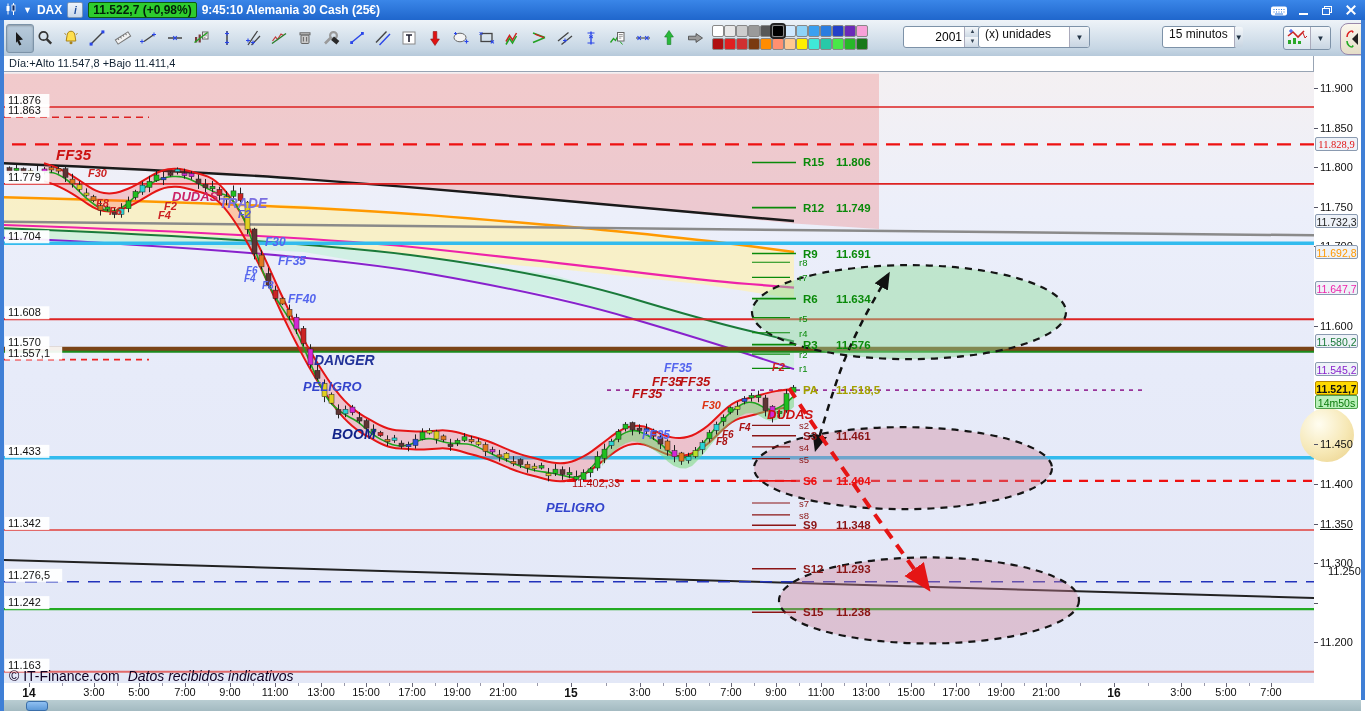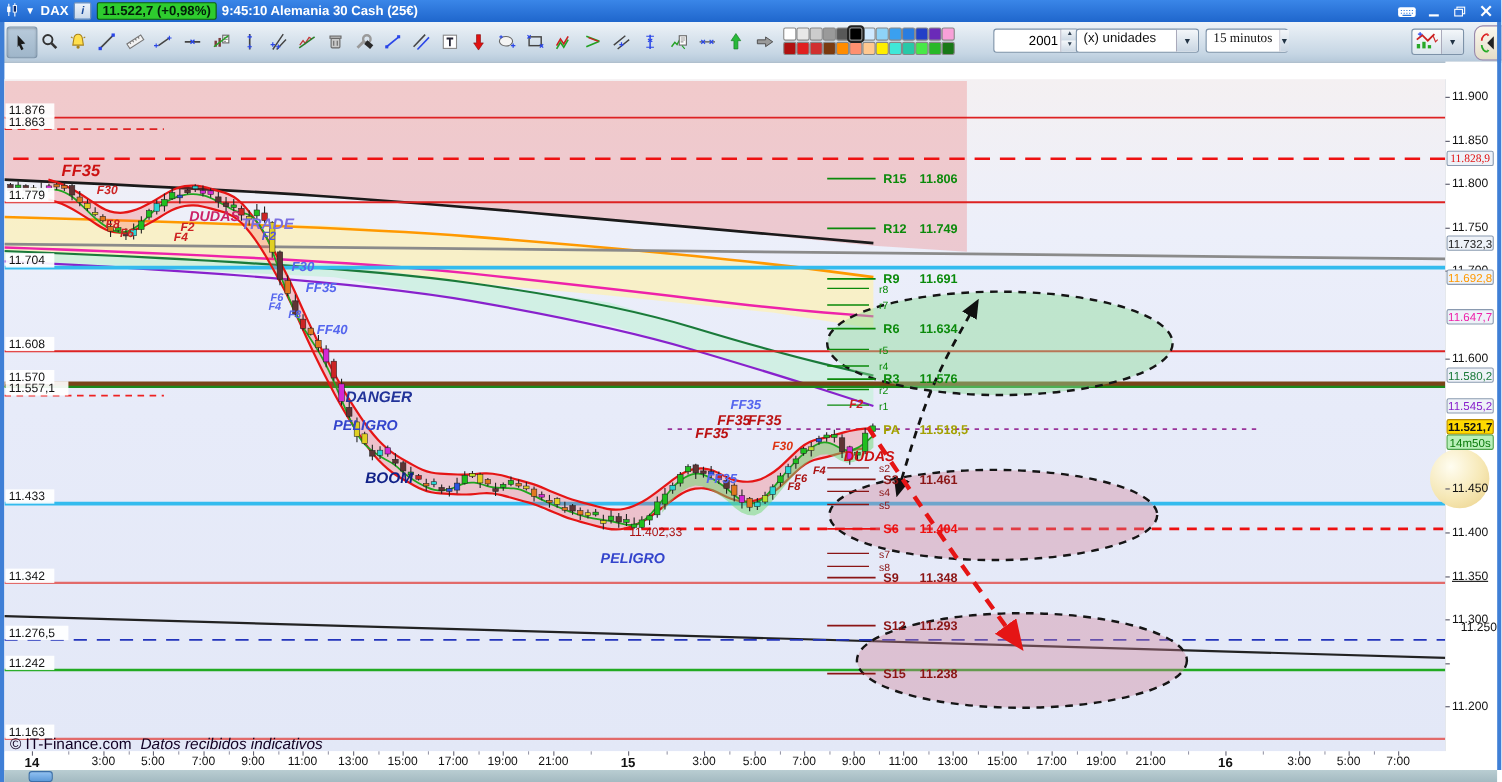--- a/index.html
+++ b/index.html
@@ -31,21 +31,21 @@
   .swatch.sel{outline:2px solid #222;z-index:2;}
   .ctrl{position:absolute;top:6px;height:22px;background:#fff;border:1px solid #7d92a8;border-radius:3px;font-size:12px;color:#111;box-sizing:border-box;}
   .spinner{left:903px;width:78px;display:flex;}
   .spinner input{flex:1;border:0;outline:0;text-align:right;font-size:12px;width:40px;padding-right:2px;font-family:inherit;background:transparent;}
   .spinbtns{width:15px;display:flex;flex-direction:column;border-left:1px solid #aab;}
   .spinbtns div{flex:1;font-size:6px;line-height:9px;text-align:center;background:linear-gradient(#f4f7fa,#ccd8e4);color:#345;}
   .dropdown{display:flex;align-items:flex-start;}
   .dropdown .lbl{padding:0 6px;flex:1;white-space:nowrap;}
   .ddbtn{width:19px;height:100%;background:linear-gradient(#f4f7fa,#c8d5e2);border-left:1px solid #aab;border-radius:0 2px 2px 0;display:flex;align-items:center;justify-content:center;font-size:8px;color:#234;}
   .dd-units{left:978px;width:112px;}
-  .dd-tf{left:1096px;width:75px;font-family:Liberation Serif, serif;}
+  .dd-tf{left:1162px;width:75px;}
   .stylebtn{left:1283px;width:48px;height:24px;display:flex;align-items:center;background:linear-gradient(#fdfdfd,#dde7ef);}
   .stylebtn .ddbtn{border-radius:0 2px 2px 0;}
   .side-toggle{position:absolute;left:1340px;top:3px;width:24px;height:30px;background:linear-gradient(#fbf8ee,#e4ddc8);border:1px solid #98a;border-radius:8px 0 0 8px;display:flex;align-items:center;justify-content:center;}
   
   .edge{position:absolute;background:#3f7fd6;}
   
   .chartwrap{position:absolute;left:4px;top:56px;width:1310px;height:655px;}
   .infobar{position:absolute;left:0;top:0;width:1310px;height:16px;background:#fff;border-bottom:1px solid #98a4b4;font-size:11px;color:#123;line-height:15px;padding-left:5px;box-sizing:border-box;border-right:1px solid #98a4b4;}
   svg#chart{position:absolute;left:0;top:16px;display:block;background:linear-gradient(#f4f0f2 0px,#eceffa 140px,#e7ebf9 300px,#e3e8f7 611px);border-right:1px solid #98a4b4;}
   svg text{font-family:"Liberation Sans",sans-serif;}
@@ -349,20 +349,21 @@
           <path d="M3 13c0 4 3 6 5 6" stroke="#2a2" stroke-width="1.6" fill="none"></path>
           <path d="M8 20l2-2-2-1z" fill="#2a2"></path>
         </svg>
     </div>
   </div>
 
   <div class="edge" style="left:0;top:20px;width:4px;height:691px;"></div>
   <div class="edge" style="left:1361px;top:20px;width:4px;height:680px;"></div>
 
   <div class="chartwrap">
+    <div class="infobar">Día:+Alto 11.547,8 +Bajo 11.411,4</div>
     <svg id="chart" width="1310" height="611" viewBox="0 0 1310 611">
         <defs>
           <marker id="ah-b" markerWidth="7" markerHeight="7" refX="5.5" refY="3" orient="auto-start-reverse">
             <path d="M0,0 L7,3 L0,6 Z" fill="#111"></path>
           </marker>
           <marker id="ah-r" markerWidth="7" markerHeight="7" refX="5.5" refY="3" orient="auto-start-reverse">
             <path d="M0,0 L7,3 L0,6 Z" fill="#e51515"></path>
           </marker>
         </defs>
         <g>

